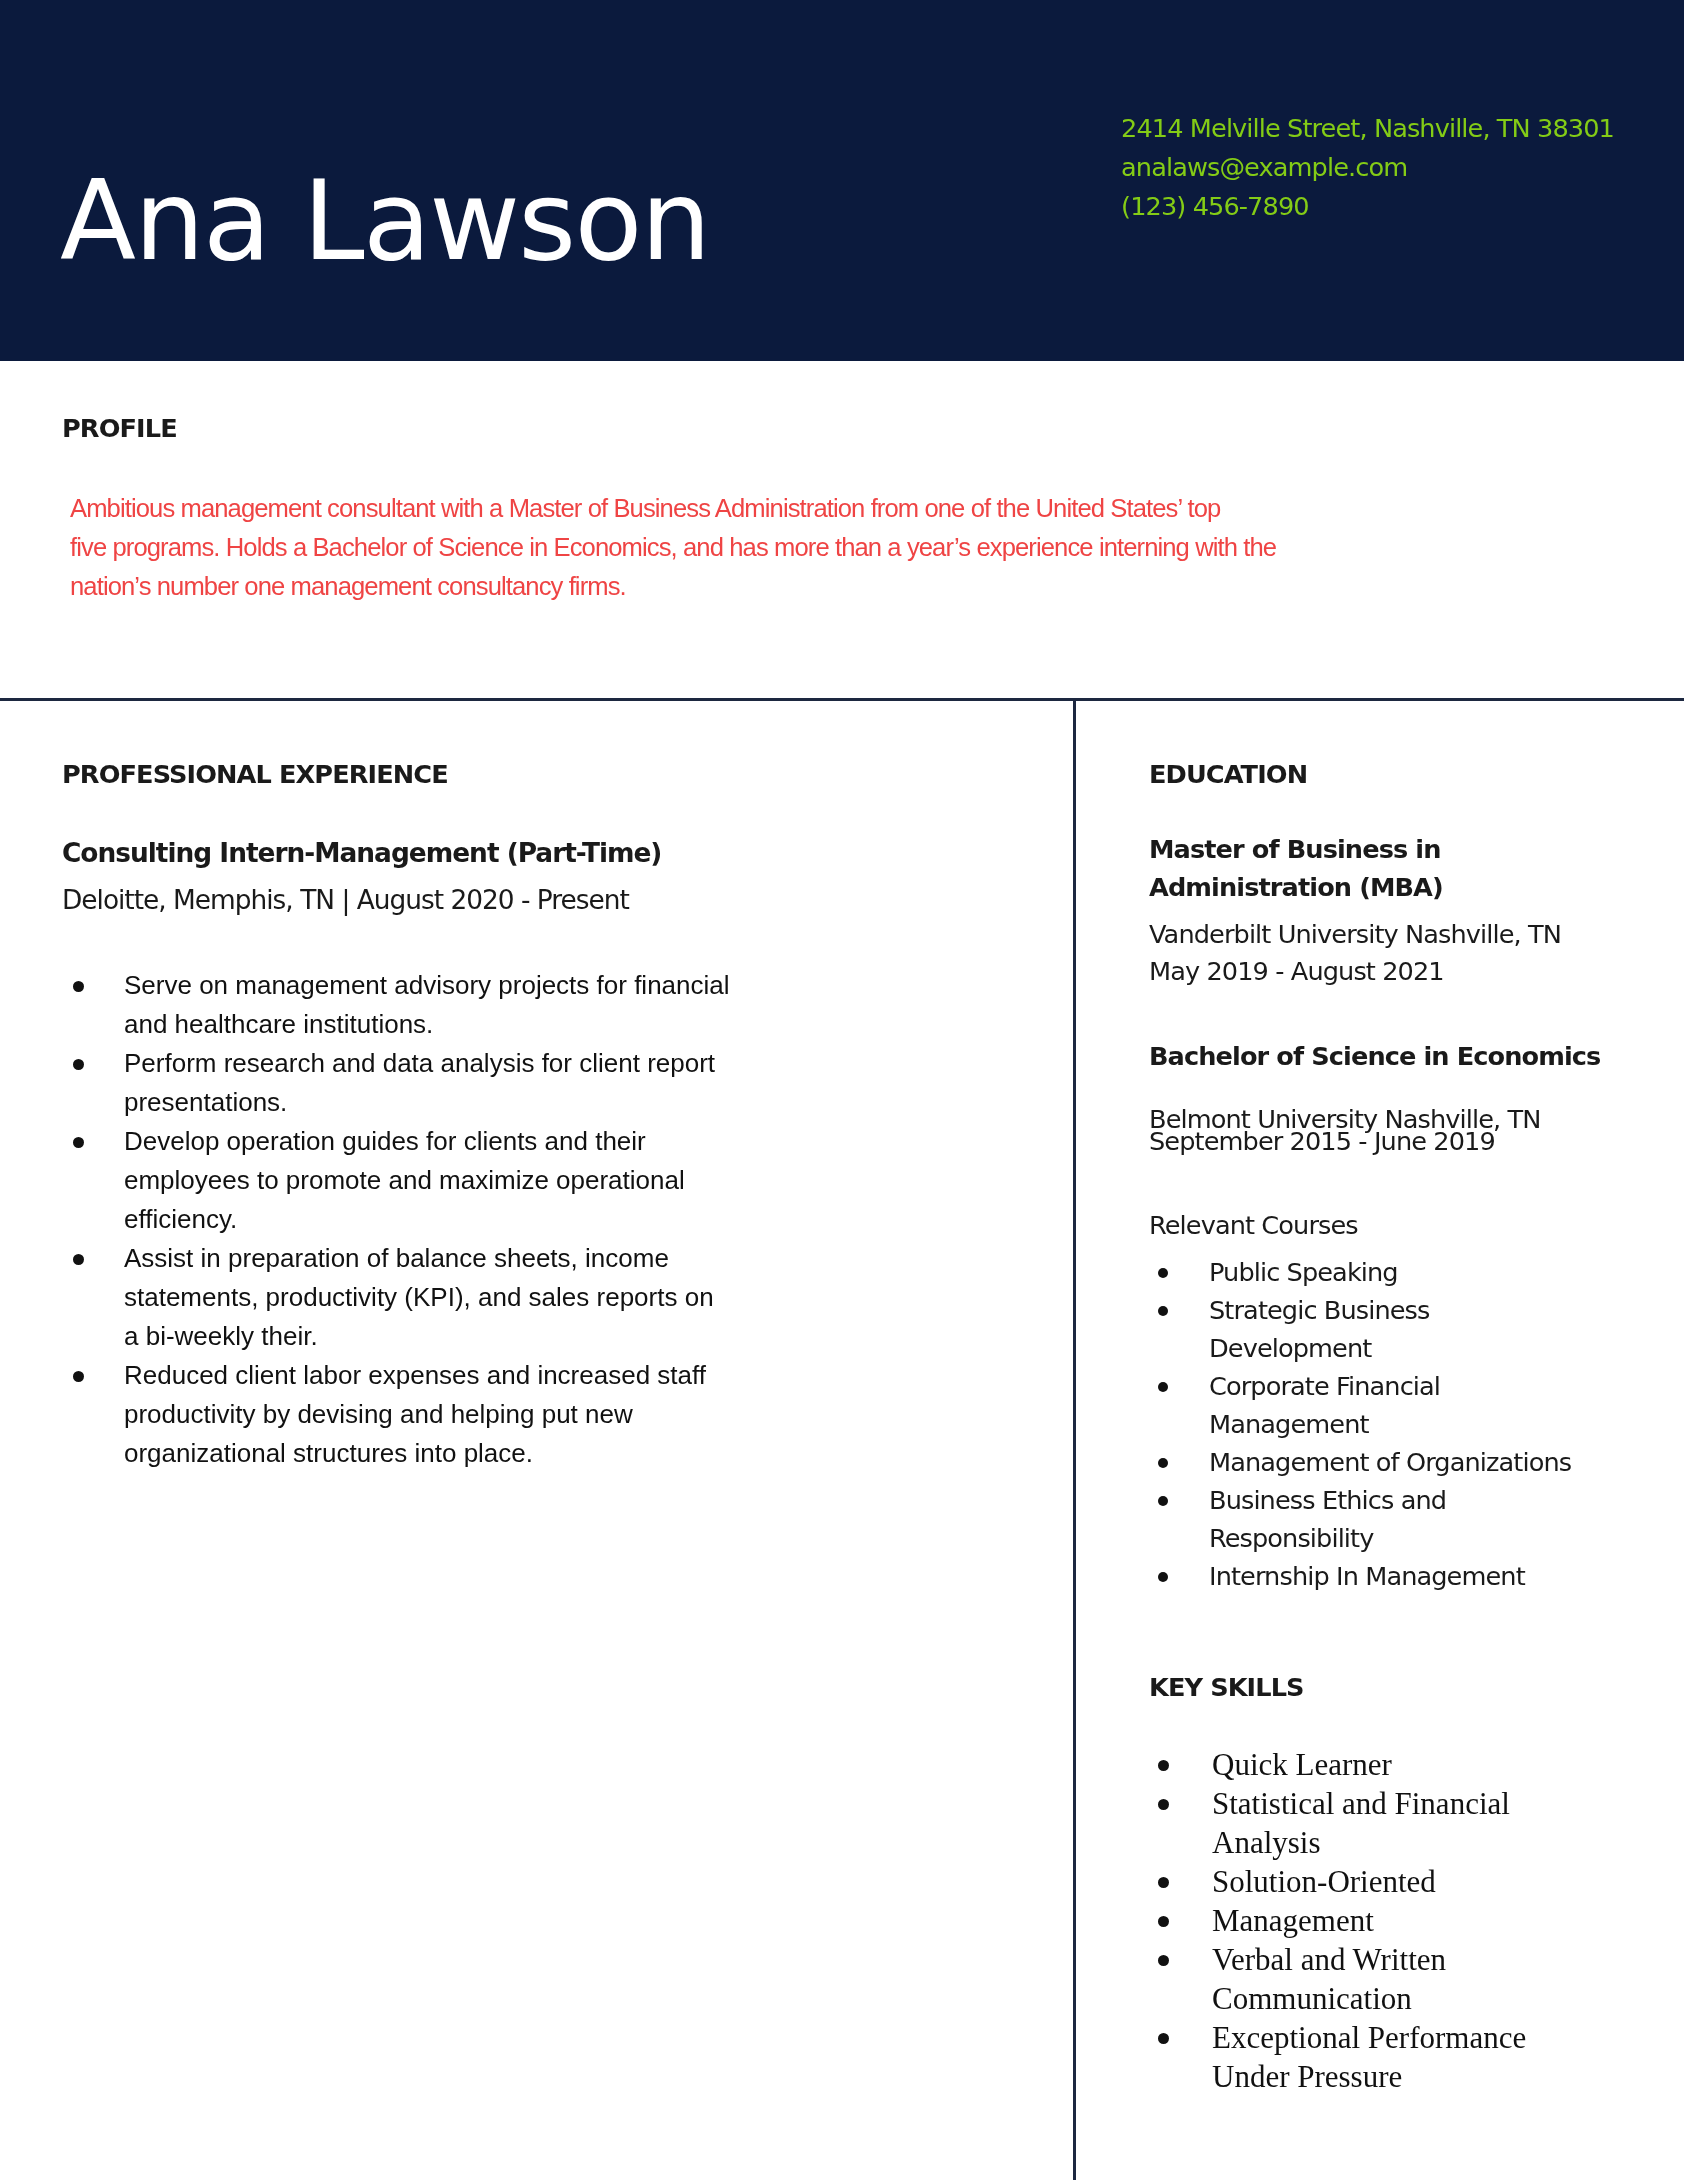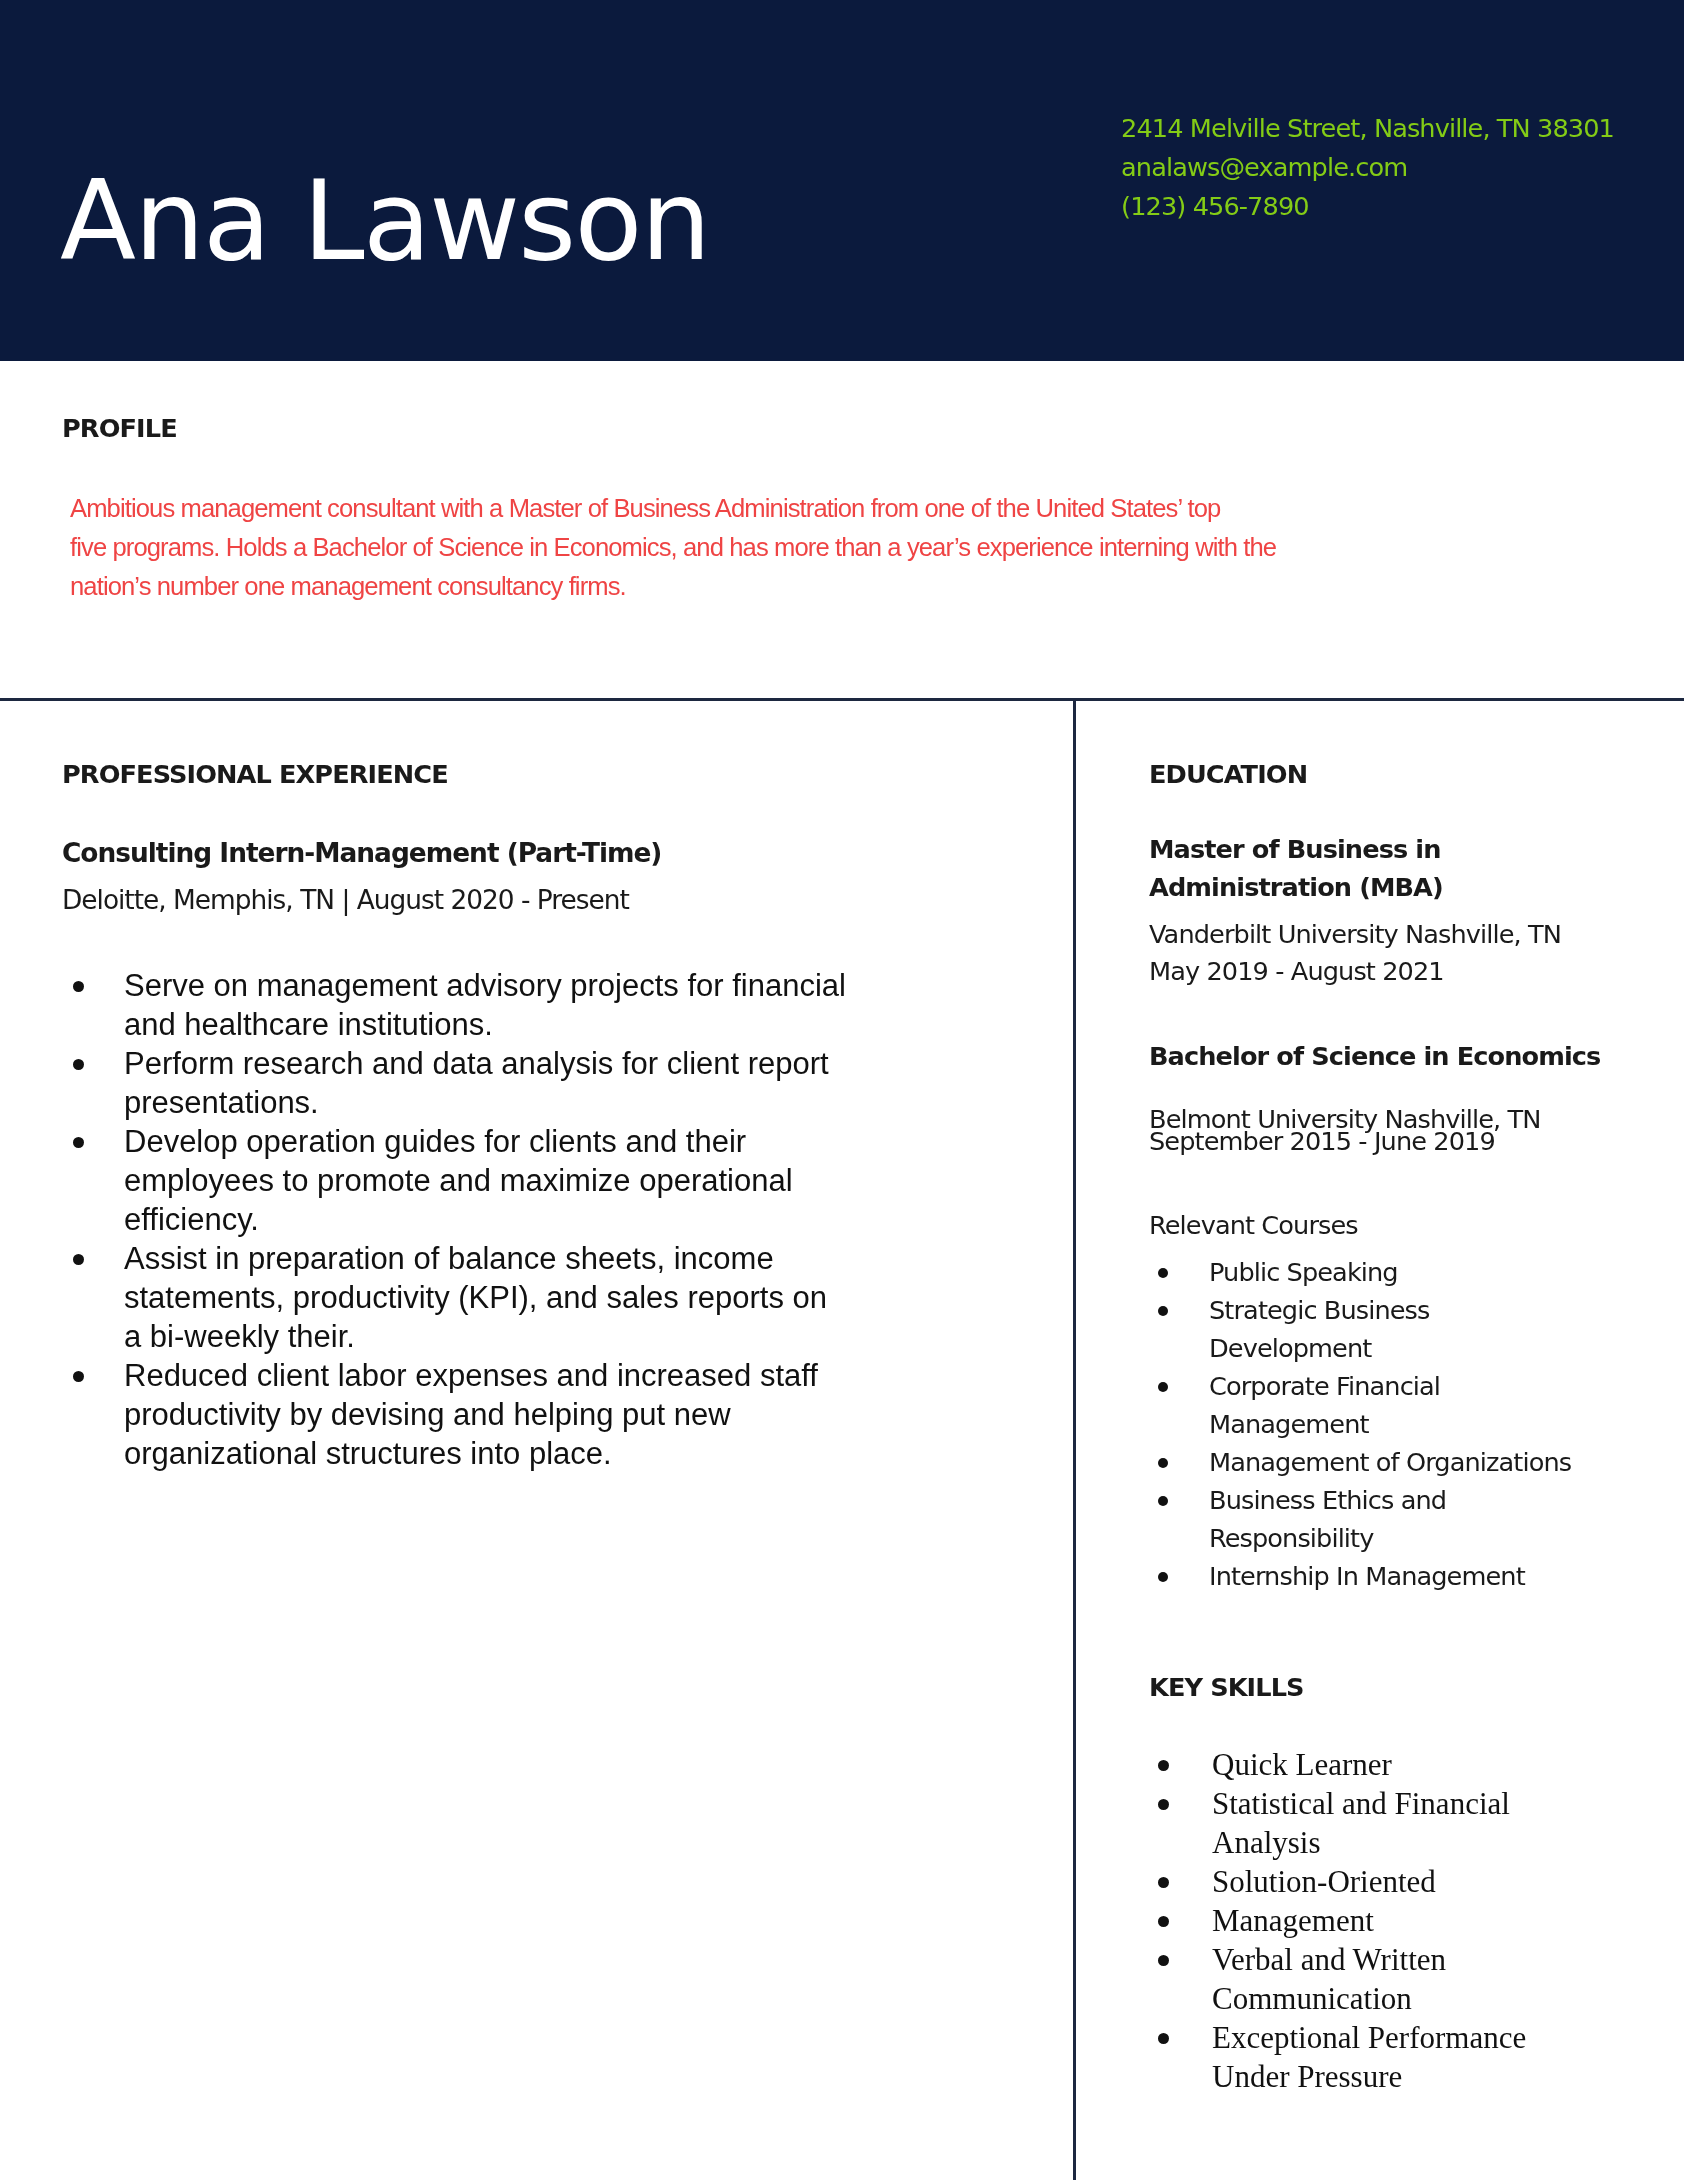--- a/index.html
+++ b/index.html
@@ -52,21 +52,21 @@
     font-size: 26.4px; line-height: 36px; letter-spacing: -1px; white-space: nowrap;
   }
   .job-meta {
     position: absolute; left: 62px; top: 882px;
     font-family: "DejaVu Sans", sans-serif;
     font-size: 26.4px; line-height: 36px; letter-spacing: -1px; white-space: nowrap;
   }
   .exp-list {
     position: absolute; left: 62px; top: 966px; width: 852px;
     margin: 0; padding: 0; list-style: none;
-    font-family: "Liberation Sans", sans-serif; font-size: 31px; line-height: 39px;
+    font-family: "Liberation Sans", sans-serif; font-size: 26px; line-height: 39px;
     color: #111;
   }
   .exp-list li { position: relative; padding-left: 62px; }
   .exp-list li .line { display: block; white-space: nowrap; }
   .bullet {
     position: absolute; left: 11px; top: 15.3px; width: 11px; height: 11px;
     border-radius: 50%; background: #111;
   }
   .edu-title {
     position: absolute; left: 1149px;

